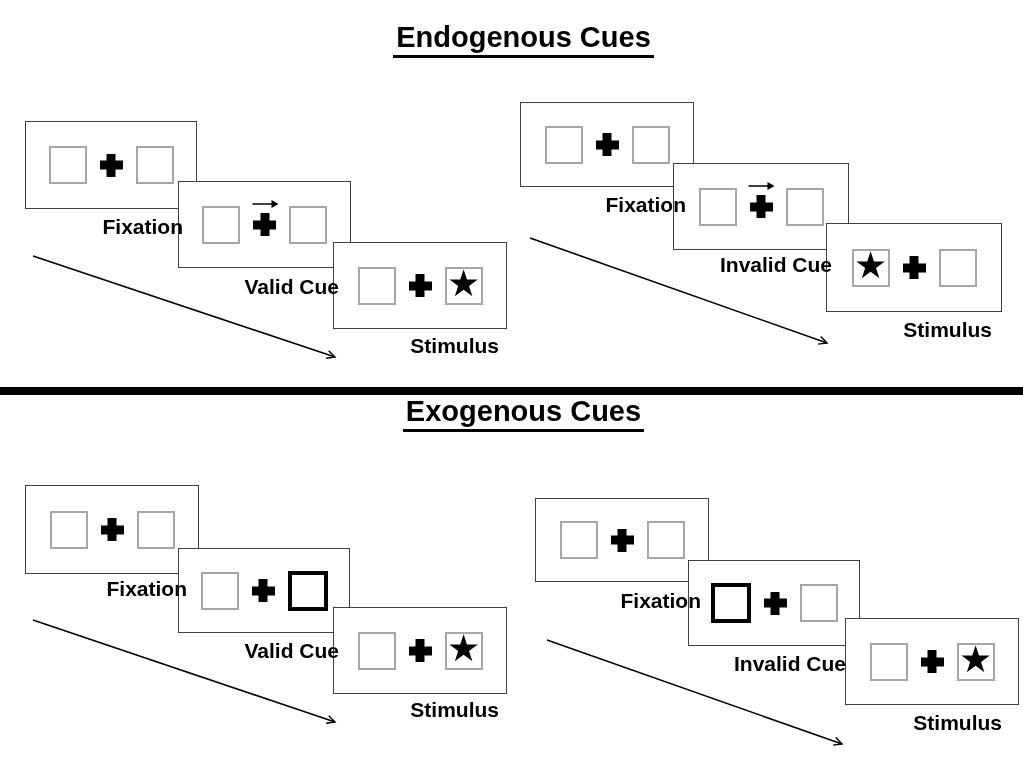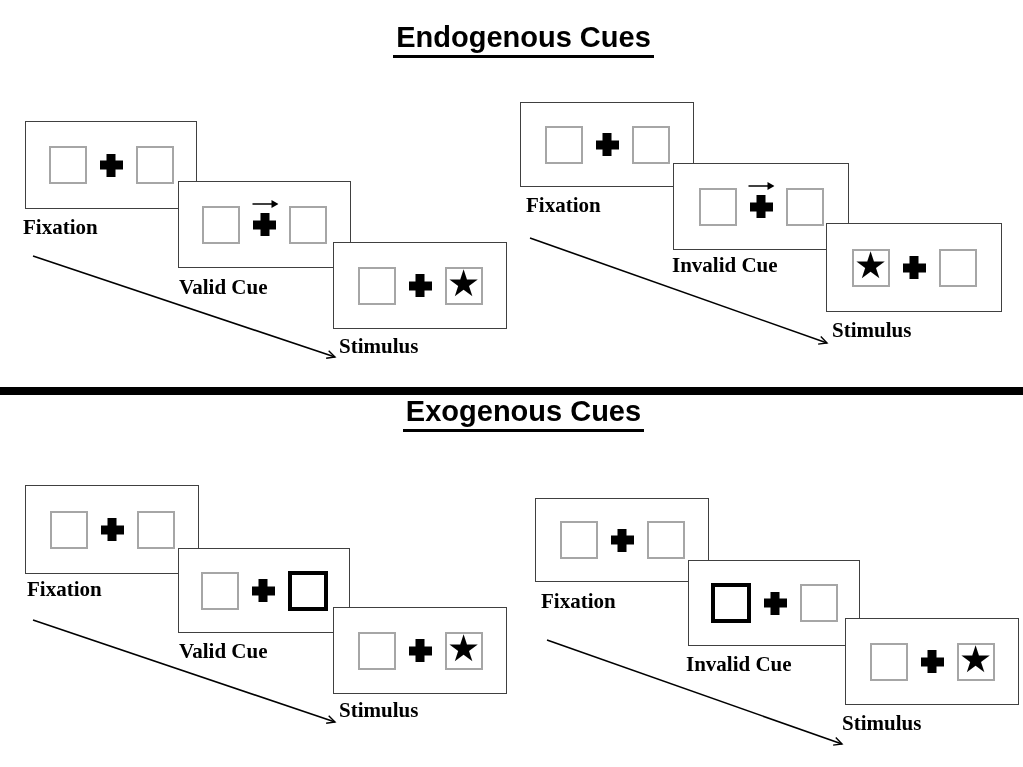--- a/index.html
+++ b/index.html
@@ -31,22 +31,22 @@
 
   .plusw { position:relative; }
   .plus { position:relative; width:23px; height:23px; }
   .plus::before { content:""; position:absolute; top:50%; left:0; width:100%; height:9px;
                   transform:translateY(-50%); background:#000; }
   .plus::after  { content:""; position:absolute; left:50%; top:0; height:100%; width:9px;
                   transform:translateX(-50%); background:#000; }
   .cue-arrow { position:absolute; top:-15px; left:50%; transform:translateX(-50%);
                width:27px; height:12px; }
 
-  .lbl { position:absolute; width:160px; text-align:left;
-         font-size:21px; font-weight:bold; white-space:nowrap;font-family:Liberation Serif, serif; }
+  .lbl { position:absolute; width:160px; text-align:right;
+         font-size:21px; font-weight:bold; white-space:nowrap; }
 
   svg.arrows { position:absolute; inset:0; pointer-events:none; }
 </style>
 </head>
 <body>
 
 <div class="stage">
 
   <div class="title" id="title-endo">
     <span class="ul">Endogenous Cues</span>

